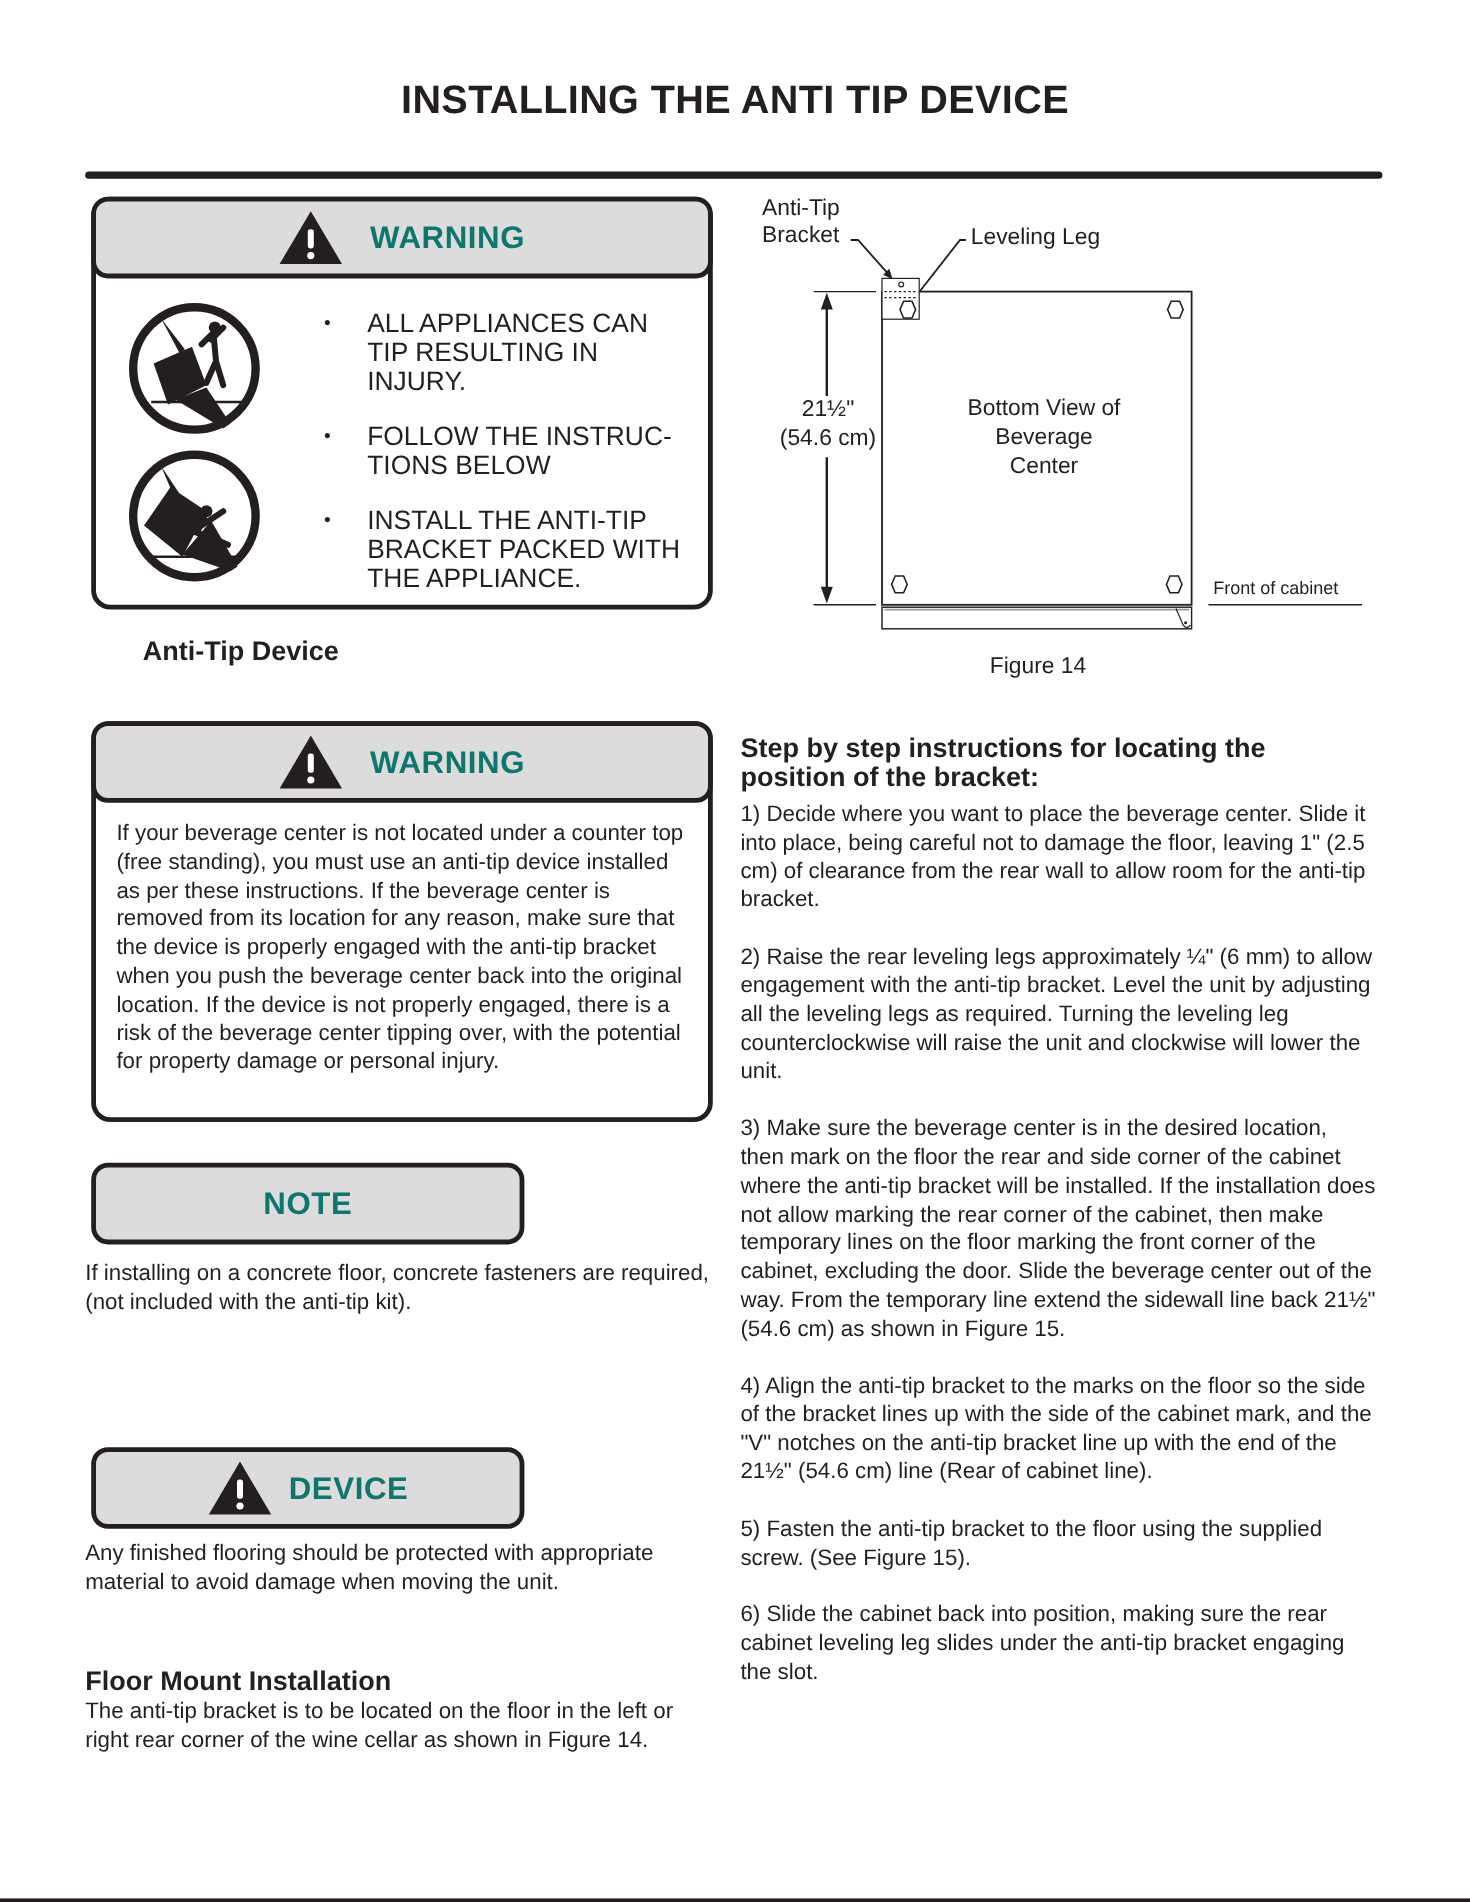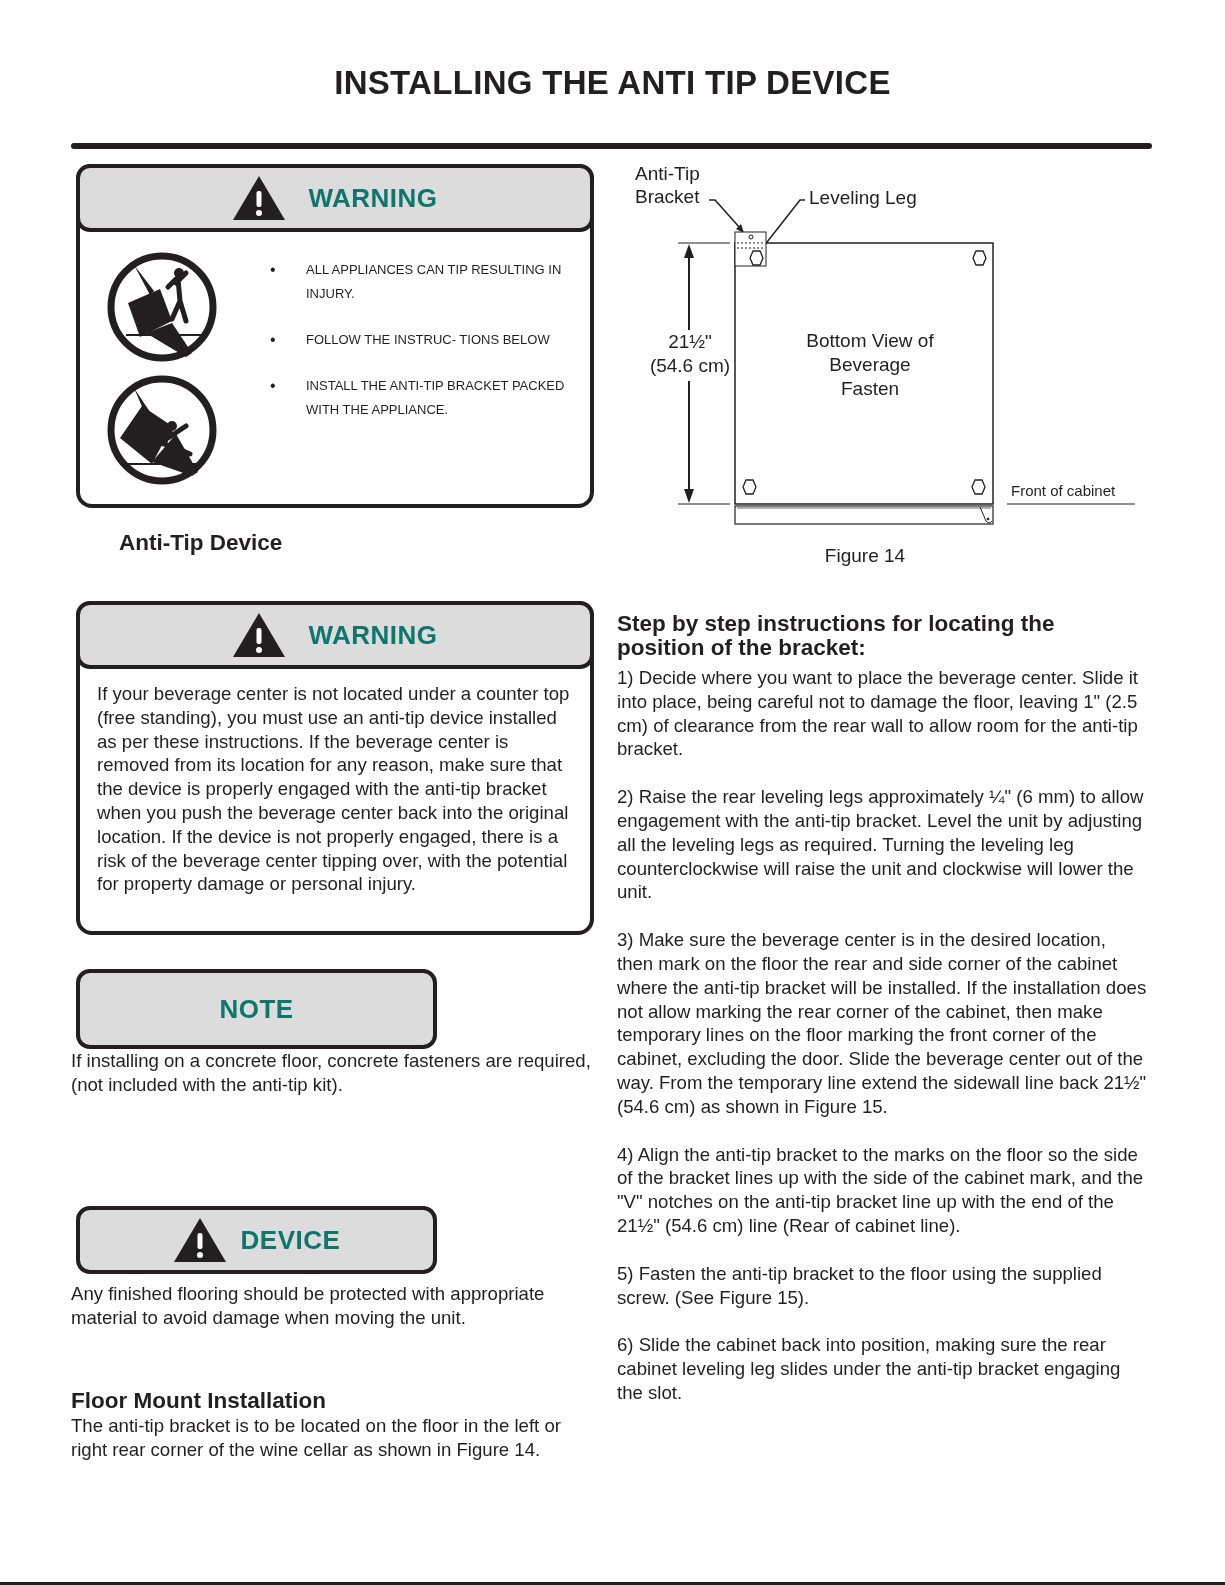--- a/index.html
+++ b/index.html
@@ -35,21 +35,21 @@
     border: 4px solid #231f20; border-radius: 14px; background: #dcdcdc;
     display: flex; align-items: center; justify-content: center; gap: 14px;
     box-sizing: border-box;
   }
   .hdr-text { font-weight: bold; font-size: 26px; color: #0f766e; letter-spacing: 0.5px; }
   .tri { width: 54px; height: 46px; display: block; }
 
   .warn-bullets { list-style: none; margin: 0; padding: 0; }
   .warn-bullets li {
     position: relative; padding-left: 36px; margin-bottom: 22px;
-    font-size: 13px; line-height: 24px; color: #231f20;
+    font-size: 22px; line-height: 24px; color: #231f20;
   }
   .warn-bullets li::before {
     content: "•"; position: absolute; left: 0; top: 0; font-size: 16px;
   }
 
   .body-text { font-size: 18.6px; line-height: 23.8px; color: #231f20; }
   .h-section { font-size: 22.5px; font-weight: bold; color: #231f20; }
 
   .step { margin: 0 0 24px 0; }
   .fig-label { font-size: 19px; color: #231f20; }
@@ -137,41 +137,41 @@
     <circle cx="368" cy="364" r="1.3" fill="#231f20"></circle>
   </svg>
 
   <div class="abs fig-label" style="left:20px; top:175px; width:100px; text-align:center; line-height:24px;">
     <div>21½"</div>
     <div>(54.6 cm)</div>
   </div>
   <div class="abs fig-label" style="left:160px; top:174px; width:180px; text-align:center; line-height:24px;">
     <div>Bottom View of</div>
     <div>Beverage</div>
-    <div>Fasten</div>
+    <div>Center</div>
   </div>
   <div class="abs" style="left:391px; top:327px; font-size:15px;">Front of cabinet</div>
   <div class="abs fig-label" style="left:0; width:490px; top:390px; text-align:center;">Figure 14</div>
 </div>
 
 <div class="abs h-section" style="left:71px; top:530px;margin-left:48px;">Anti-Tip Device</div>
 
 <div class="abs box" style="left:76px; top:601px; width:518px; height:334px;">
   <div class="box-header" style="height:68px; margin:-4px -4px 0 -4px; border:4px solid #231f20; border-radius:14px;">
     <svg class="tri" viewBox="0 0 54 46">
       <polygon points="27,1 53,45 1,45" fill="#231f20"></polygon>
       <rect x="24.5" y="16" width="5" height="16" rx="2" fill="#fff"></rect>
       <circle cx="27" cy="38" r="3" fill="#fff"></circle>
     </svg>
     <span class="hdr-text">WARNING</span>
   </div>
   <div class="body-text" style="padding:13px 16px 0 17px;">If your beverage center is not located under a counter top (free standing), you must use an anti-tip device installed as per these instructions. If the beverage center is removed from its location for any reason, make sure that the device is properly engaged with the anti-tip bracket when you push the beverage center back into the original location. If the device is not properly engaged, there is a risk of the beverage center tipping over, with the potential for property damage or personal injury.</div>
 </div>
 
-<div class="abs pill" style="left:76px; top:969px; width:361px; height:80px;text-align:right;">
+<div class="abs pill" style="left:76px; top:969px; width:361px; height:68px;text-align:right;">
   <span class="hdr-text">NOTE</span>
 </div>
 <div class="abs body-text" style="left:71px; top:1049px; width:520px;">If installing on a concrete floor, concrete fasteners are required, (not included with the anti-tip kit).</div>
 
 <div class="abs pill" style="left:76px; top:1206px; width:361px; height:68px;">
   <svg class="tri" viewBox="0 0 54 46">
     <polygon points="27,1 53,45 1,45" fill="#231f20"></polygon>
     <rect x="24.5" y="16" width="5" height="16" rx="2" fill="#fff"></rect>
     <circle cx="27" cy="38" r="3" fill="#fff"></circle>
   </svg>

